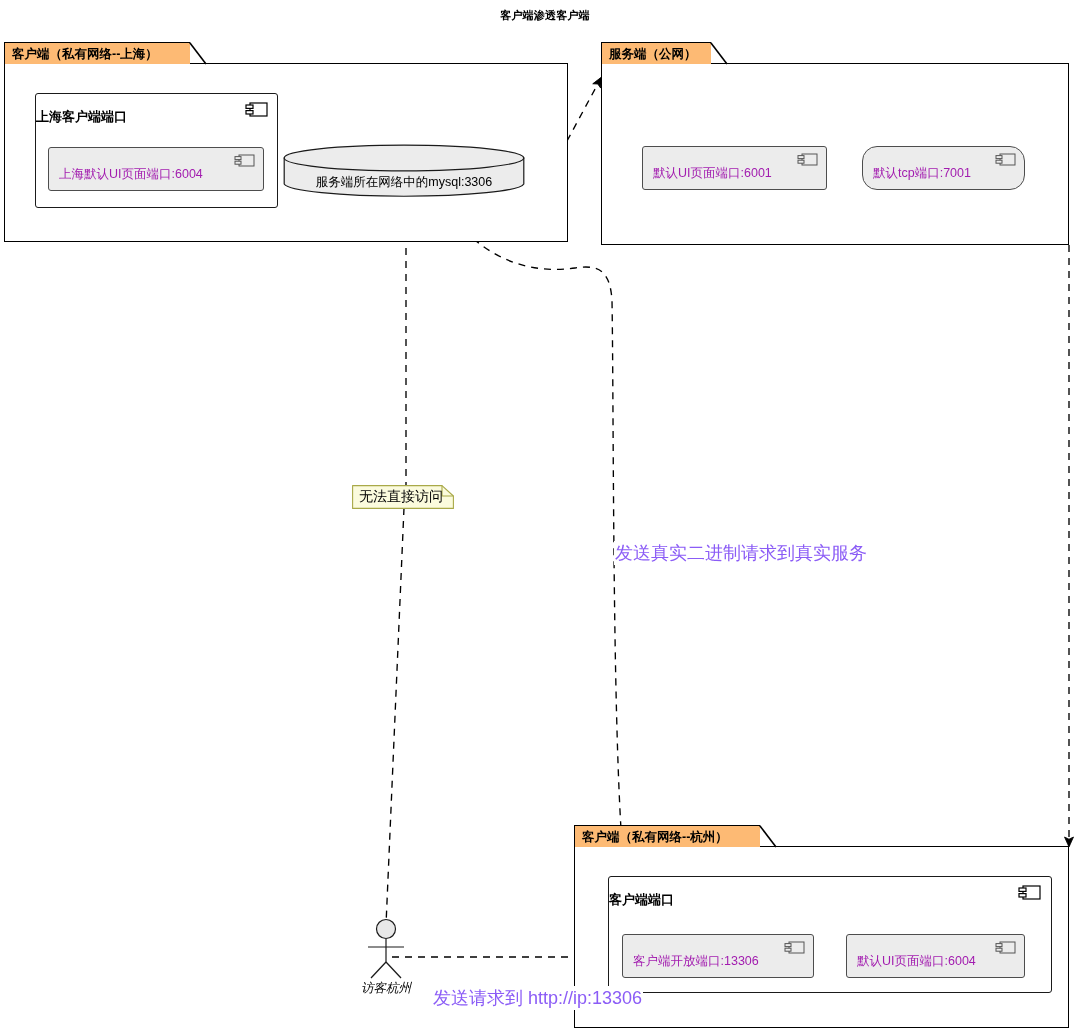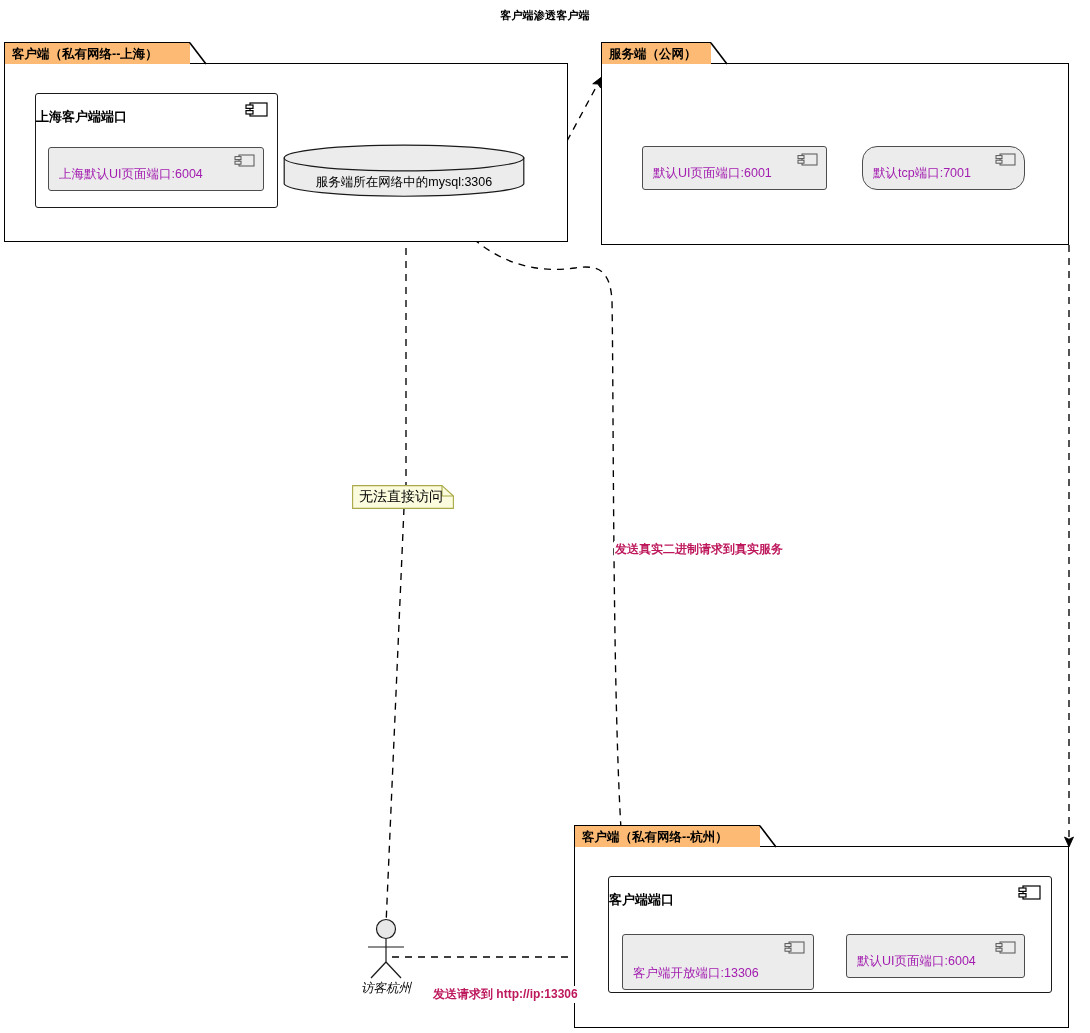--- a/index.html
+++ b/index.html
@@ -167,27 +167,26 @@
     width: 100%;
     text-align: center;
     font-size: 12.5px;
     color: #000;
     white-space: nowrap;
   }
 
   
   .edge-label {
     position: absolute;
-    font-size: 12px;
-    color: #be185d;
+    font-size: 18px;
+    color: #8b5cf6;
     white-space: nowrap;
     background: #ffffff;
     z-index: 6;
     padding: 0 1px;
-    font-weight: bold;
   }
 </style>
 </head>
 <body>
 
 <div id="canvas">
 
   <div class="diagram-title">客户端渗透客户端</div>
 
   <svg id="edges" viewBox="0 0 1090 1033" xmlns="http://www.w3.org/2000/svg">
@@ -290,21 +289,21 @@
 
   <div class="node" style="left:608px; top:876px; width:444px; height:117px;">
     <div class="node-title">客户端端口</div>
     <svg class="comp-icon" style="right:9px; top:7px; width:24px; height:17px;" viewBox="0 0 24 17" xmlns="http://www.w3.org/2000/svg">
       <rect x="5" y="2" width="17" height="13" fill="#fff" stroke="#000" stroke-width="1.2"></rect>
       <rect x="1" y="4" width="7" height="3.4" fill="#fff" stroke="#000" stroke-width="1.2"></rect>
       <rect x="1" y="9.6" width="7" height="3.4" fill="#fff" stroke="#000" stroke-width="1.2"></rect>
     </svg>
   </div>
 
-  <div class="artifact" style="left:622px; top:934px; width:192px; height:56px;padding-left:24px;">
+  <div class="artifact" style="left:622px; top:934px; width:192px; height:44px;padding-left:24px;">
     <span class="artifact-label">客户端开放端口:13306</span>
     <svg class="comp-icon" style="right:7px; top:5px; width:22px; height:15px;" viewBox="0 0 22 15" xmlns="http://www.w3.org/2000/svg">
       <rect x="5" y="2" width="15" height="11" fill="#ececec" stroke="#555" stroke-width="1"></rect>
       <rect x="1" y="3.6" width="6" height="3" fill="#ececec" stroke="#555" stroke-width="1"></rect>
       <rect x="1" y="8.2" width="6" height="3" fill="#ececec" stroke="#555" stroke-width="1"></rect>
     </svg>
   </div>
 
   <div class="artifact" style="left:846px; top:934px; width:179px; height:44px;">
     <span class="artifact-label">默认UI页面端口:6004</span>

